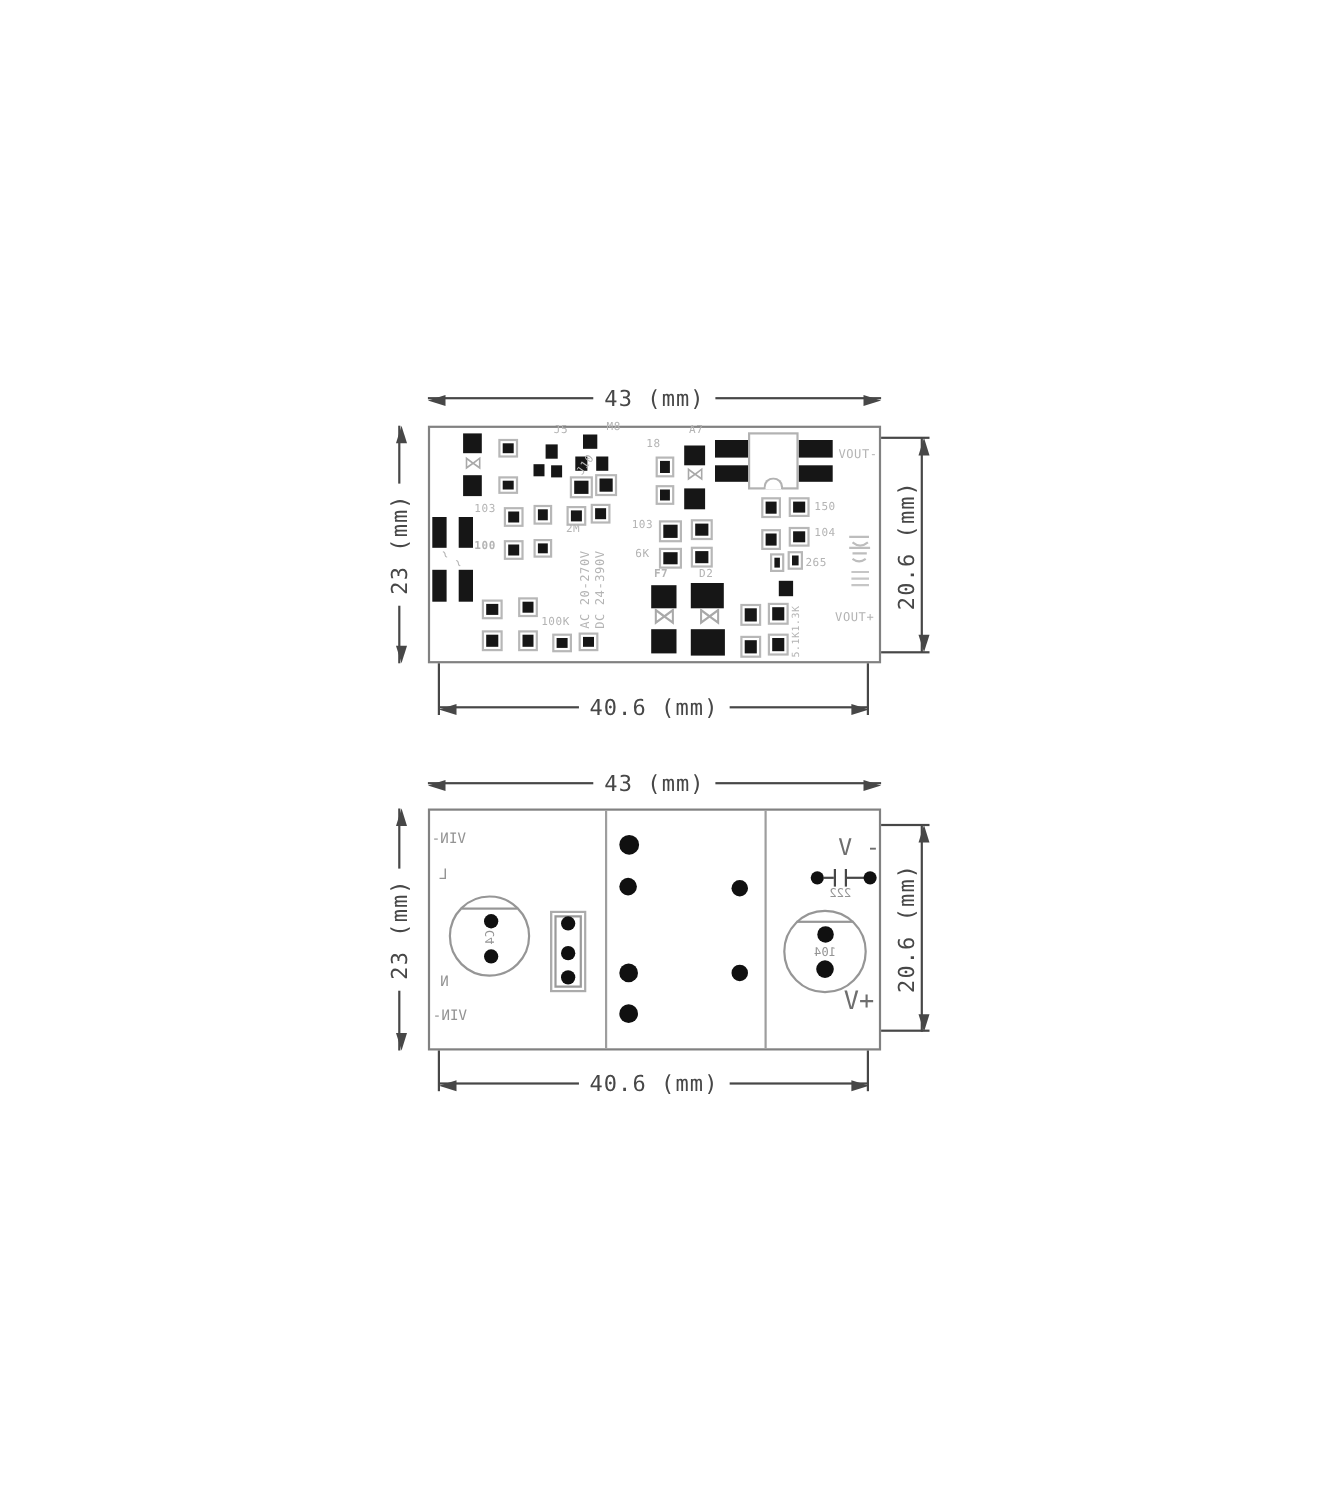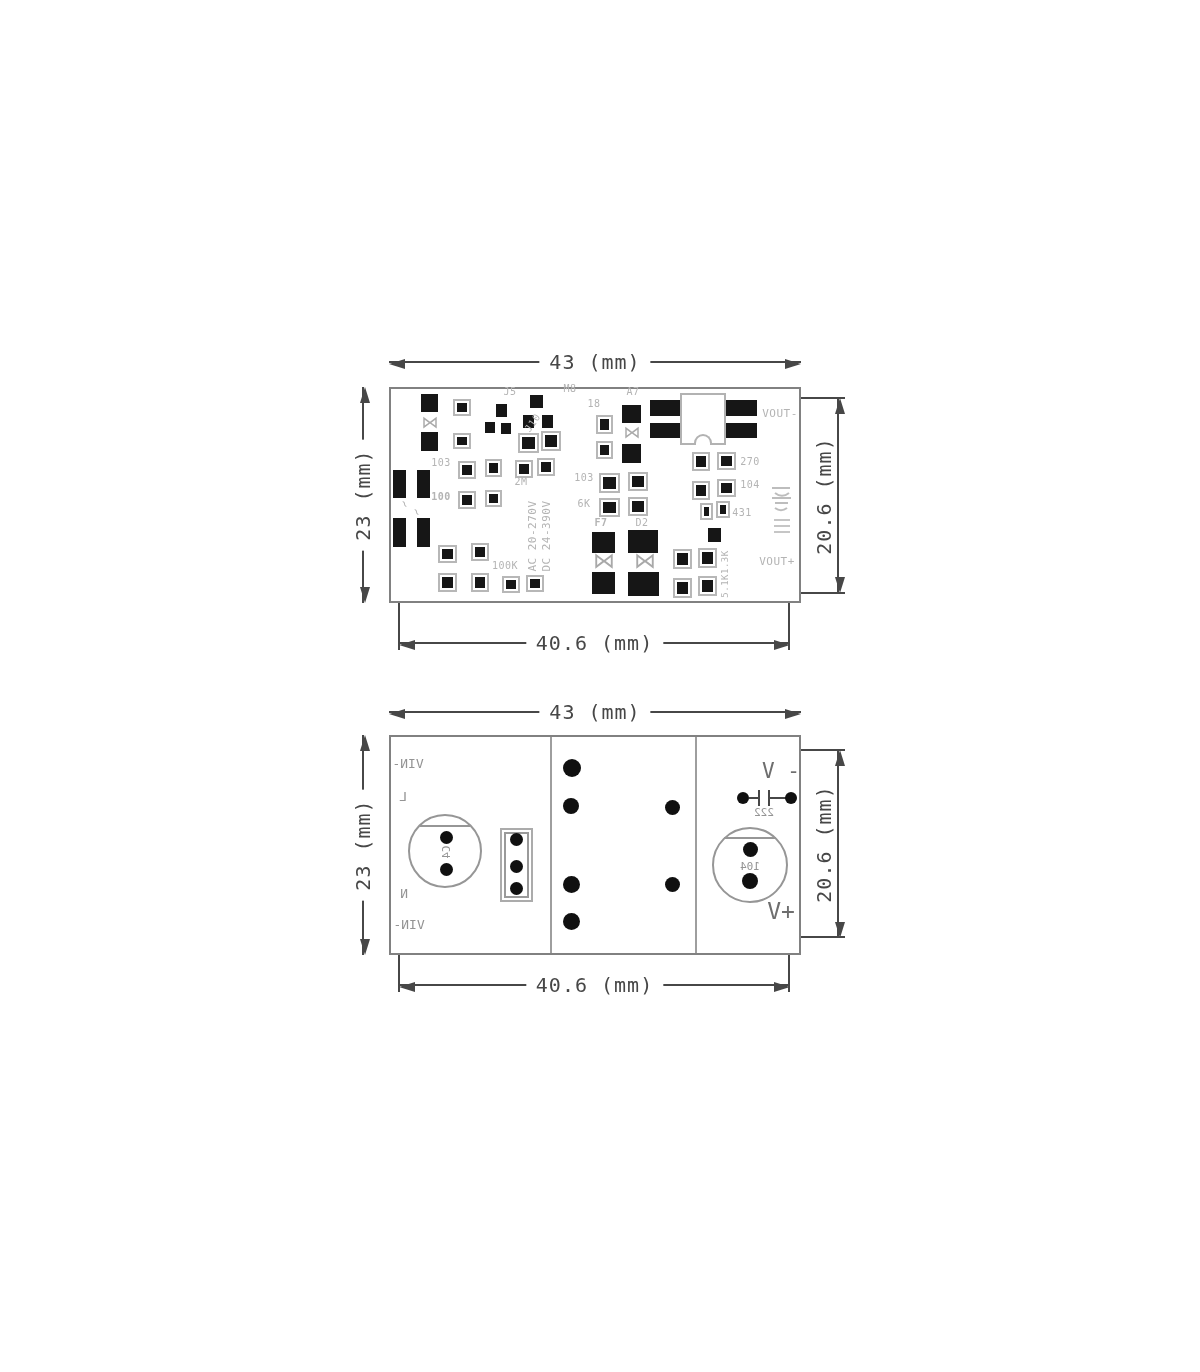--- a/index.html
+++ b/index.html
@@ -126,35 +126,35 @@
     </div>
 
     <div class="layer">
         <span class="diode" style="left: 430px; top: 422px; font-size: 17px; transform: translate(-50%, -50%);">⋈</span>
         <span class="diode" style="left: 632px; top: 432px; font-size: 17px; transform: translate(-50%, -50%);">⋈</span>
         <span class="diode" style="left: 604px; top: 561px; font-size: 22px; transform: translate(-50%, -50%);">⋈</span>
         <span class="diode" style="left: 645px; top: 561px; font-size: 22px; transform: translate(-50%, -50%);">⋈</span>
       </div>
     <div class="layer">
         <span class="silk" style="left: 510px; top: 392px; transform: translate(-50%, -50%);">J5</span>
-        <span class="silk" style="left: 558px; top: 389px; transform: translate(-50%, -50%); margin-left: 12px;">M8</span>
+        <span class="silk" style="left: 558px; top: 389px; transform: translate(-50%, -50%);">M8</span>
         <span class="silk" style="left: 533px; top: 423px; transform: translate(-50%, -50%) rotate(-55deg);">J10</span>
         <span class="silk" style="left: 594px; top: 404px; transform: translate(-50%, -50%);">18</span>
         <span class="silk" style="left: 633px; top: 392px; transform: translate(-50%, -50%); text-align: center;">A7</span>
         <span class="silk" style="left: 441px; top: 463px; transform: translate(-50%, -50%);">103</span>
         <span class="silk" style="left: 441px; top: 497px; transform: translate(-50%, -50%); font-weight: bold;">100</span>
         <span class="silk" style="left: 521px; top: 482px; transform: translate(-50%, -50%);">2M</span>
         <span class="silk" style="left: 584px; top: 478px; transform: translate(-50%, -50%);">103</span>
         <span class="silk" style="left: 584px; top: 504px; transform: translate(-50%, -50%);">6K</span>
         <span class="silk" style="left: 601px; top: 523px; transform: translate(-50%, -50%); font-weight: bold;">F7</span>
         <span class="silk" style="left: 642px; top: 523px; transform: translate(-50%, -50%);">D2</span>
         <span class="silk" style="left: 505px; top: 566px; transform: translate(-50%, -50%);">100K</span>
-        <span class="silk" style="left: 750px; top: 462px; transform: translate(-50%, -50%);">270</span>
+        <span class="silk" style="left: 750px; top: 462px; transform: translate(-50%, -50%);">150</span>
         <span class="silk" style="left: 750px; top: 485px; transform: translate(-50%, -50%);">104</span>
-        <span class="silk" style="left: 742px; top: 513px; transform: translate(-50%, -50%);">431</span>
+        <span class="silk" style="left: 742px; top: 513px; transform: translate(-50%, -50%);">265</span>
         <span class="silk" style="left: 725px; top: 574px; font-size: 9px; transform: translate(-50%, -50%) rotate(-90deg);">5.1K1.3K</span>
         <span class="silk" style="left: 532px; top: 536px; font-size: 11px; transform: translate(-50%, -50%) rotate(-90deg);">AC 20-270V</span>
         <span class="silk" style="left: 546px; top: 536px; font-size: 11px; transform: translate(-50%, -50%) rotate(-90deg);">DC 24-390V</span>
         <span class="silk" style="left: 780px; top: 413px; font-size: 11px; transform: translate(-50%, -50%);">VOUT-</span>
         <span class="silk" style="left: 777px; top: 561px; font-size: 11px; transform: translate(-50%, -50%);">VOUT+</span>
         <span class="silk" style="left: 405px; top: 504px; font-size: 12px; transform: translate(-50%, -50%) rotate(60deg);">~</span>
         <span class="silk" style="left: 417px; top: 512px; font-size: 12px; transform: translate(-50%, -50%) rotate(60deg);">~</span>
       </div>
 
     <div class="logo" style="left:768px;top:484px;">

